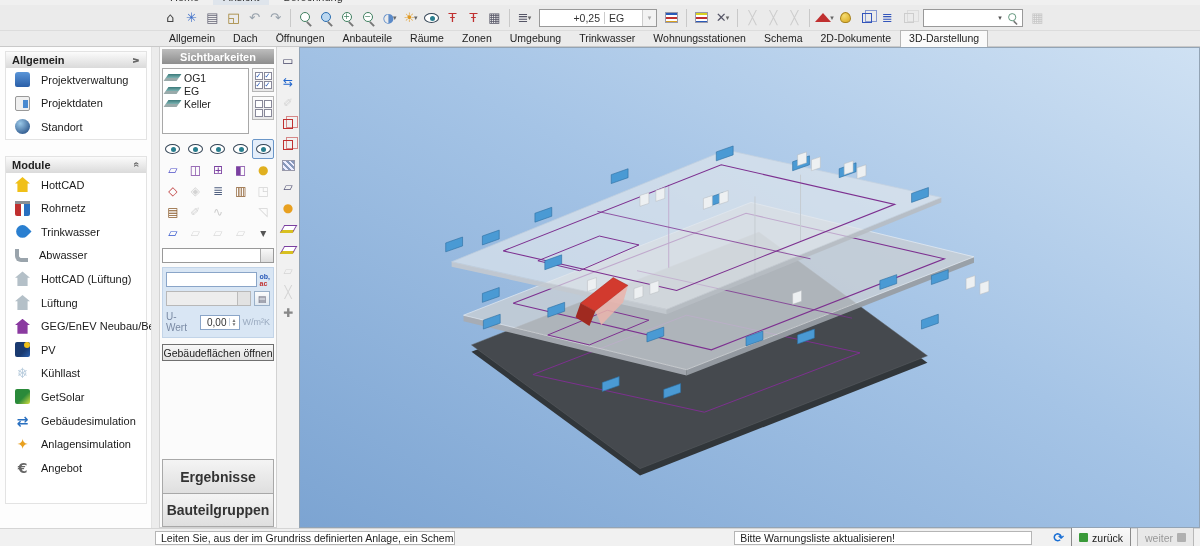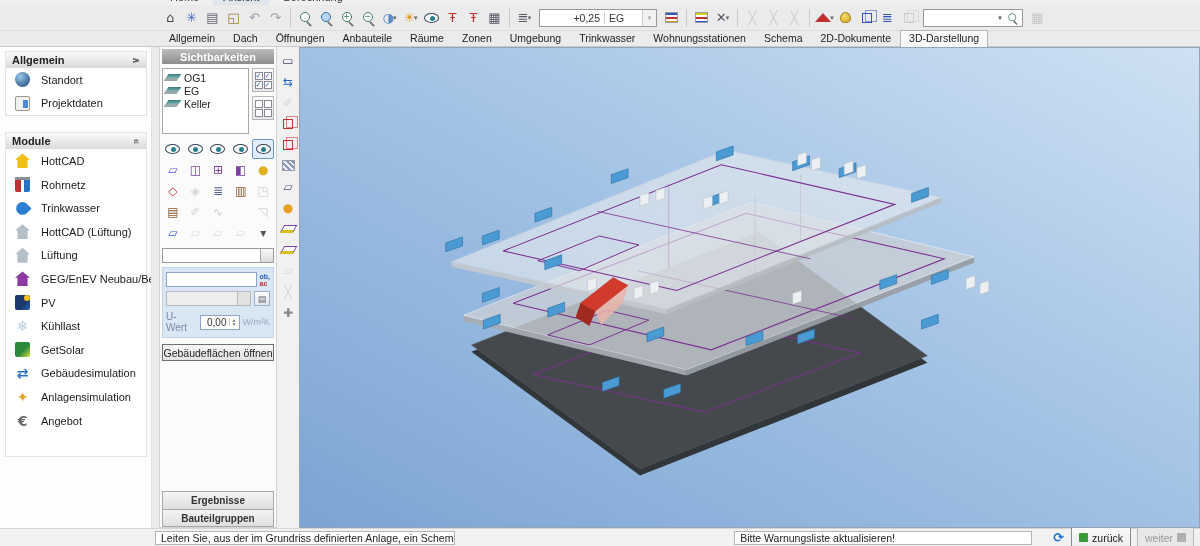--- a/index.html
+++ b/index.html
@@ -100,21 +100,21 @@
   .dcombo .fill { flex:1; } .dcombo .ca { width:13px; background:#e2e2e2; border-left:1px solid #bbb; font-size:7px; color:#999; display:flex; align-items:center; justify-content:center; }
   .sqbtn { width:16px; height:15px; border:1px solid #9ab0c8; background:linear-gradient(#fcfcfc,#e0e8f0); font-size:9px; display:flex; align-items:center; justify-content:center; color:#667; }
   .bb3 { display:flex; align-items:center; gap:3px; margin-top:5px; }
   .uwl { font-size:10px; color:#7a8aa4; }
   .spin { width:40px; height:15px; background:#fff; border:1px solid #8aa5c8; display:flex; align-items:center; }
   .spin .v { flex:1; text-align:right; font-size:10px; padding-right:2px; color:#333; }
   .spin .ud { width:10px; display:flex; flex-direction:column; align-items:center; font-size:5px; color:#777; line-height:4px; border-left:1px solid #c5d2e2; }
   .uwu { font-size:9px; color:#9aaabf; }
   .openbtn { height:17px; margin-top:6px; border:1px solid #707070; background:linear-gradient(#f8f8f8,#e2e2e2); font-size:10.5px; display:flex; align-items:center; justify-content:center; }
   .tspacer { flex:1; }
-  .bigbtn { height:18px; border:1px solid #a8a8a8; border-bottom:none; background:linear-gradient(#f4f4f4,#dfdfdf); font-size:10px; font-weight:bold; color:#333; display:flex; align-items:center; justify-content:center; }
+  .bigbtn { height:34px; border:1px solid #a8a8a8; border-bottom:none; background:linear-gradient(#f4f4f4,#dfdfdf); font-size:14px; font-weight:bold; color:#333; display:flex; align-items:center; justify-content:center; }
   .bigbtn:last-child { border-bottom:1px solid #a8a8a8; }
 
   
   .vstrip { width:22px; background:#f1f1f1; display:flex; flex-direction:column; align-items:center; padding-top:4px; gap:2px; }
   .vbtn { width:20px; height:19px; display:flex; align-items:center; justify-content:center; }
   .vbtn.dis { opacity:.4; }
   .vbtn .ic { font-size:12px; }
 
   
   .canvas { flex:1; position:relative; border:1px solid #93a4b5; background:linear-gradient(to bottom left,#cfe1f3 0%,#a5c4e6 45%,#7ca4d2 100%); overflow:hidden; }
@@ -279,44 +279,52 @@
 
   <div class="content">
 
     <div class="sidebar">
         <div class="sgroup">
           <div class="sgh">
             <span>Allgemein</span>
             <span class="collapse">∧</span>
           </div>
           <div class="sitem">
+            <span class="mi mi-projektverwaltung"></span>
+            <span class="lbl">Projektverwaltung</span>
+          </div>
+          <div class="sitem">
+            <span class="mi mi-projektdaten"></span>
+            <span class="lbl">Projektdaten</span>
+          </div>
+          <div class="sitem">
             <span class="mi mi-standort"></span>
             <span class="lbl">Standort</span>
-          </div>
-          <div class="sitem">
-            <span class="mi mi-projektdaten"></span>
-            <span class="lbl">Projektdaten</span>
           </div>
         </div>
         <div class="sgroup">
           <div class="sgh">
             <span>Module</span>
             <span class="collapse">«</span>
           </div>
           <div class="sitem">
             <span class="mi mi-hottcad"></span>
             <span class="lbl">HottCAD</span>
           </div>
           <div class="sitem">
             <span class="mi mi-rohrnetz"></span>
             <span class="lbl">Rohrnetz</span>
           </div>
           <div class="sitem">
             <span class="mi mi-trinkwasser"></span>
             <span class="lbl">Trinkwasser</span>
+          </div>
+          <div class="sitem">
+            <span class="mi mi-abwasser"></span>
+            <span class="lbl">Abwasser</span>
           </div>
           <div class="sitem">
             <span class="mi mi-lueftung"></span>
             <span class="lbl">HottCAD (Lüftung)</span>
           </div>
           <div class="sitem">
             <span class="mi mi-lueftung"></span>
             <span class="lbl">Lüftung</span>
           </div>
           <div class="sitem">

